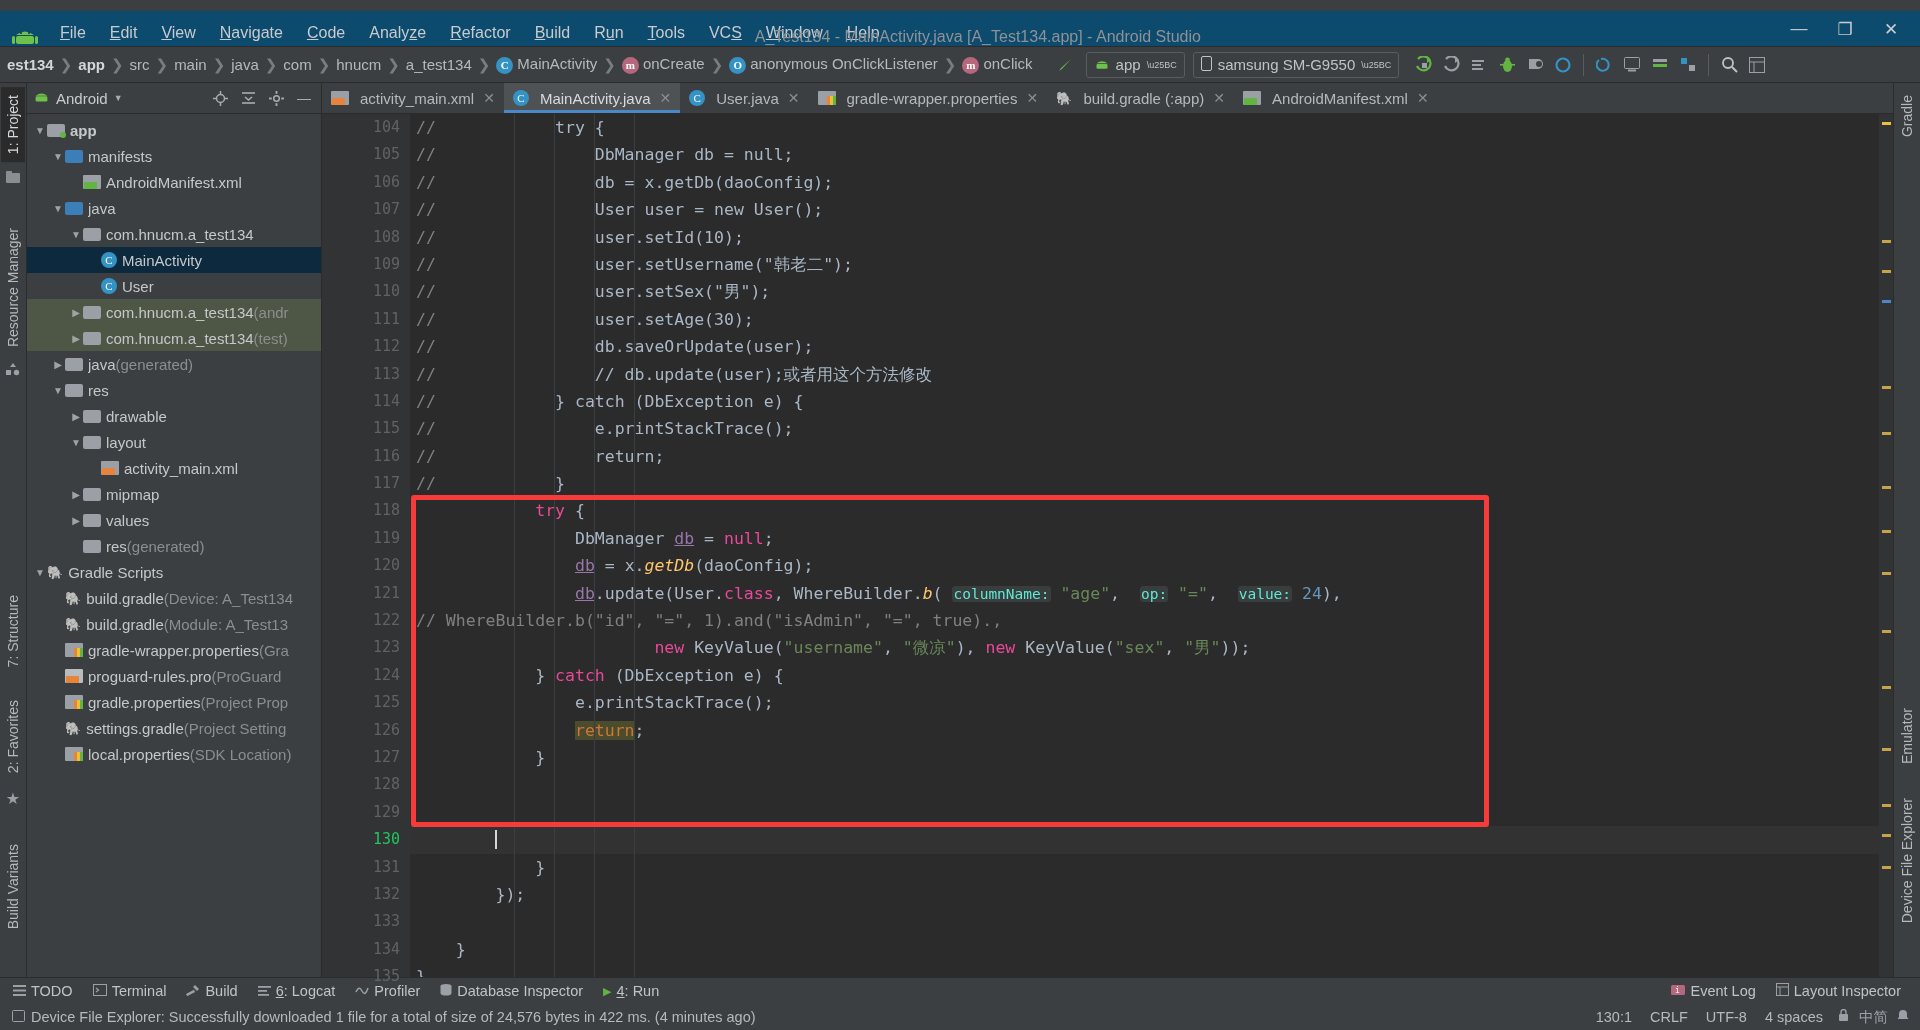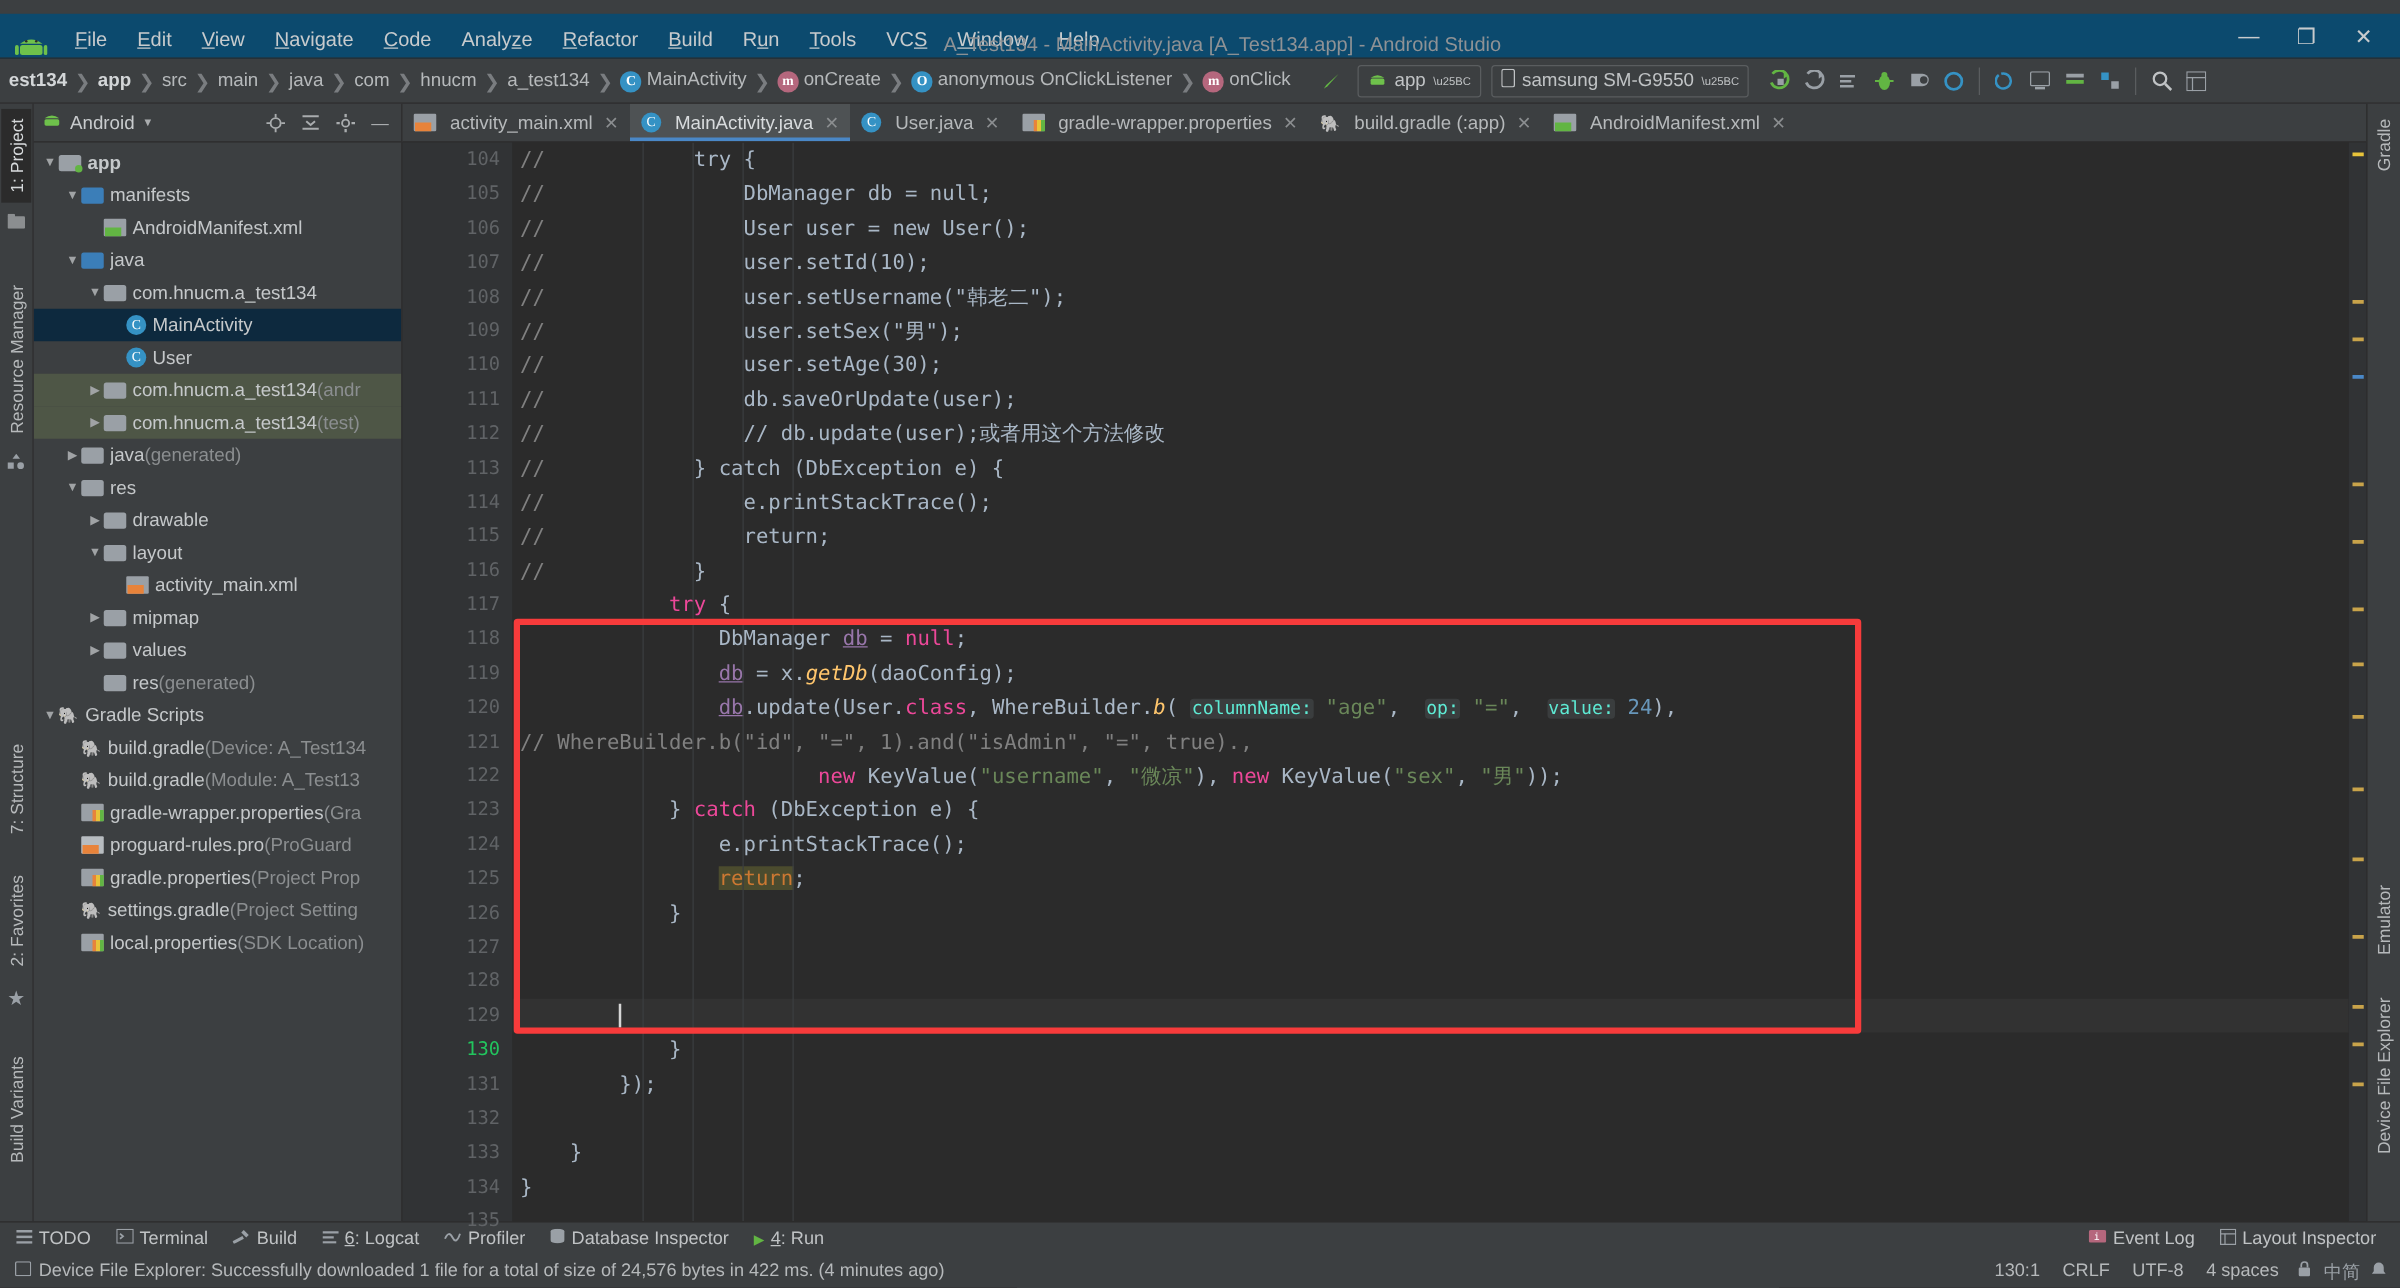--- a/index.html
+++ b/index.html
@@ -617,20 +617,21 @@
             <div class="ln">135</div>
           </div>
         <div class="codearea" id="codearea">
           <div class="indentguide" style="left:104px"></div>
           <div class="indentguide" style="left:144px"></div>
           <div class="indentguide" style="left:184px"></div>
           <div class="indentguide" style="left:224px"></div>
           <div id="codelines">
               <div class="codeline"><span class="cmt">//</span>            try {</div>
               <div class="codeline"><span class="cmt">//</span>                DbManager db = null;</div>
+              <div class="codeline"><span class="cmt">//</span>                db = x.getDb(daoConfig);</div>
               <div class="codeline"><span class="cmt">//</span>                User user = new User();</div>
               <div class="codeline"><span class="cmt">//</span>                user.setId(10);</div>
               <div class="codeline"><span class="cmt">//</span>                user.setUsername("韩老二");</div>
               <div class="codeline"><span class="cmt">//</span>                user.setSex("男");</div>
               <div class="codeline"><span class="cmt">//</span>                user.setAge(30);</div>
               <div class="codeline"><span class="cmt">//</span>                db.saveOrUpdate(user);</div>
               <div class="codeline"><span class="cmt">//</span>                // db.update(user);或者用这个方法修改</div>
               <div class="codeline"><span class="cmt">//</span>            } catch (DbException e) {</div>
               <div class="codeline"><span class="cmt">//</span>                e.printStackTrace();</div>
               <div class="codeline"><span class="cmt">//</span>                return;</div>

